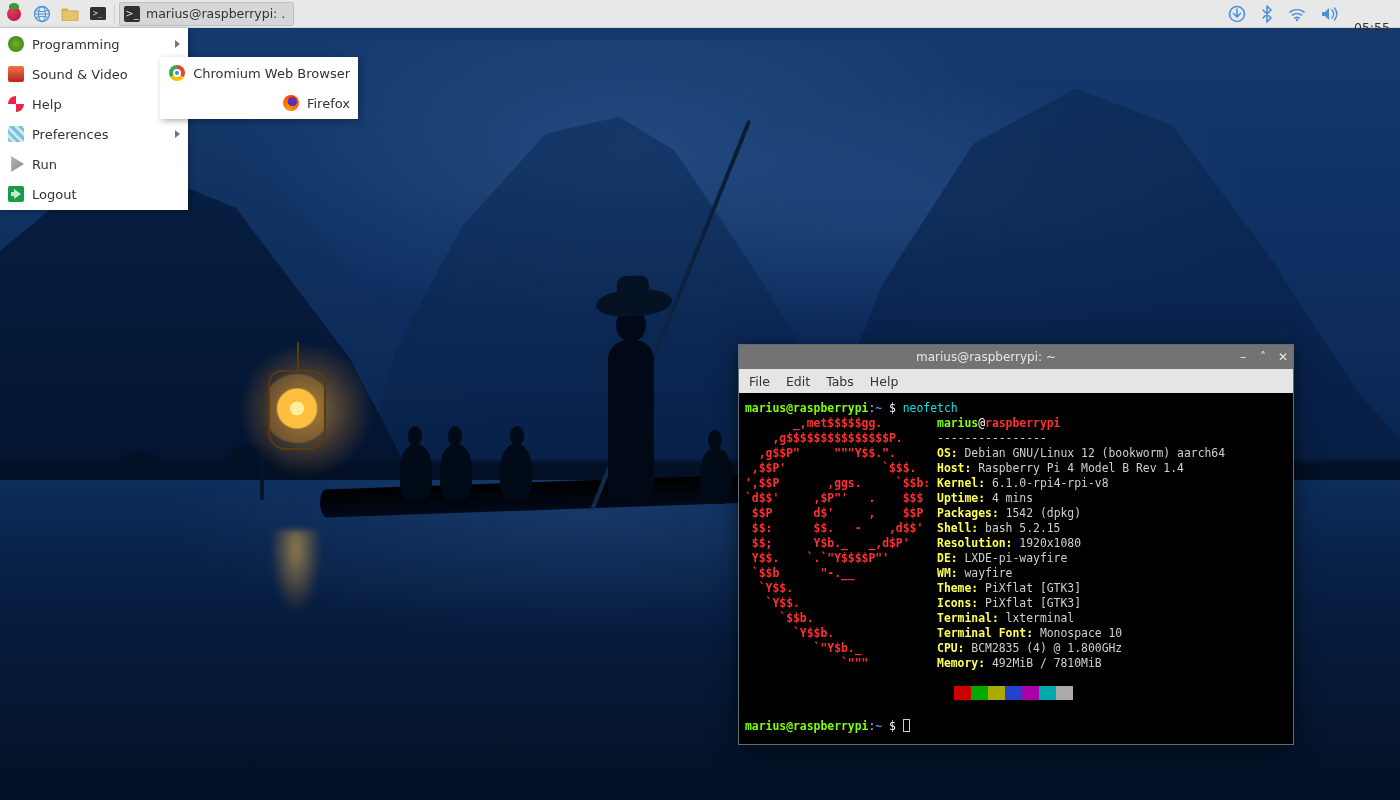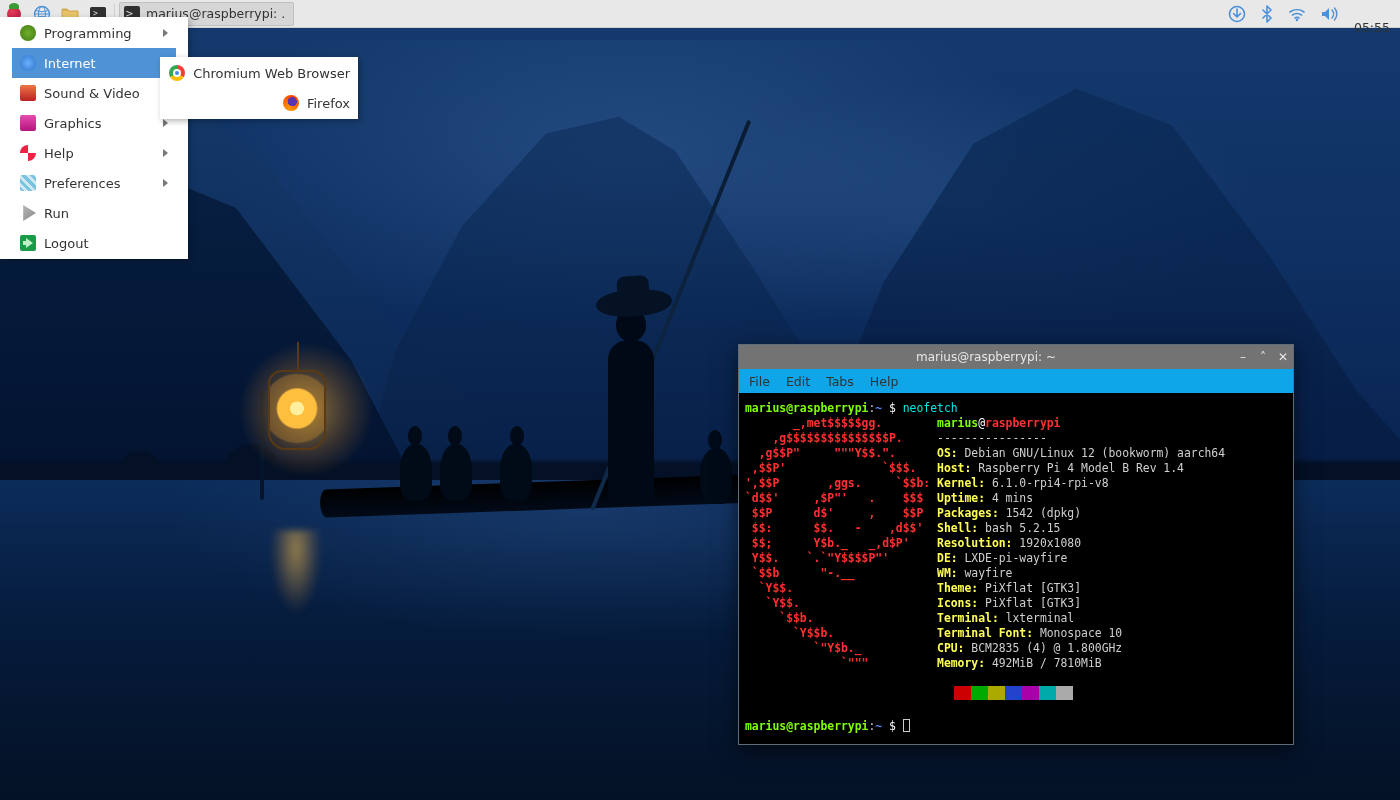--- a/index.html
+++ b/index.html
@@ -59,21 +59,21 @@
   .tray svg,.pbtn svg{display:block;}
   .clock{color:#333;font-size:12.5px;margin-top:28px;}
 
   
   .rasp{width:18px;height:18px;position:relative;}
   .rasp::before{content:"";position:absolute;top:2px;left:2px;width:14px;height:14px;border-radius:50%;
     background:radial-gradient(circle at 35% 30%,#e23b5a,#b3123b);}
   .rasp::after{content:"";position:absolute;top:-2px;left:4px;width:10px;height:6px;background:#3a9a33;border-radius:60% 60% 20% 20%;}
 
   
-  .menu{position:absolute;top:17px;left:0;width:188px;background:#fff;box-shadow:2px 2px 6px rgba(0,0,0,.25);z-index:60;padding:1px 12px;}
+  .menu{position:absolute;top:28px;left:0;width:188px;background:#fff;box-shadow:2px 2px 6px rgba(0,0,0,.25);z-index:60;padding:1px 0;}
   .mi{display:flex;align-items:center;height:30px;padding:0 8px;gap:8px;font-size:13px;color:#333;position:relative;}
   .mi .micon{width:16px;height:16px;flex:none;}
   .mi.hasub::after{content:"";position:absolute;right:8px;top:50%;width:0;height:0;border-left:5px solid #777;border-top:4px solid transparent;border-bottom:4px solid transparent;transform:translateY(-50%);}
   .mi.active{background:#4f93d6;color:#fff;}
   .mi.active.hasub::after{border-left-color:#fff;}
   .submenu{position:absolute;top:57px;left:160px;width:198px;background:#fff;box-shadow:2px 2px 6px rgba(0,0,0,.3);z-index:61;padding:1px 0;}
   .submenu .mi{height:30px;justify-content:flex-end;}
 
   
   .ic-prog{background:radial-gradient(circle,#6fae2b,#3f7a12);border-radius:50%;}
@@ -88,21 +88,21 @@
   .ic-logout::after{content:"";position:absolute;left:3px;top:3px;width:10px;height:10px;background:#bff0c9;clip-path:polygon(30% 0,100% 50%,30% 100%,30% 70%,0 70%,0 30%,30% 30%);}
   .ic-chrome{border-radius:50%;background:conic-gradient(#ea4335 0 120deg,#fbbc05 0 240deg,#34a853 0);position:relative;}
   .ic-chrome::after{content:"";position:absolute;inset:4px;border-radius:50%;background:#4285f4;border:2px solid #fff;}
   .ic-ff{border-radius:50%;background:radial-gradient(circle at 58% 42%,#5a34b0 0 34%,transparent 36%),conic-gradient(from 200deg,#ff9500,#ff3b00,#ff9500);}
 
   
   .termwin{position:absolute;left:738px;top:344px;width:556px;background:#000;box-shadow:0 6px 20px rgba(0,0,0,.55);z-index:40;border:1px solid #5f6d76;}
   .tbar{height:24px;background:#737373;display:flex;align-items:center;color:#e6e6e6;font-size:12px;}
   .tbar .ttl{flex:1;text-align:center;}
   .tbar .wbtn{width:20px;text-align:center;font-size:12px;}
-  .mbar{height:24px;background:#0ea5e9;display:flex;align-items:center;gap:16px;padding:0 10px;font-size:12.5px;color:#333;}
+  .mbar{height:24px;background:#e5e5e5;display:flex;align-items:center;gap:16px;padding:0 10px;font-size:12.5px;color:#333;}
   .tbody{background:#000;color:#ccc;font-family:"DejaVu Sans Mono",Menlo,monospace;font-size:11.4px;line-height:15px;padding:8px 6px 10px;min-height:300px;white-space:pre;}
   .lg{color:#7fff00;font-weight:bold;} 
   .bp{color:#5a8bff;font-weight:bold;} 
   .cy{color:#00e6e6;}                  
   .gr{color:#7fff00;font-weight:bold;}
   .rd{color:#ff3030;font-weight:bold;}
   .yl{color:#ffff55;font-weight:bold;}
   .wt{color:#ffffff;}
   .nf{color:#cfcfcf;}
   .colrow{display:inline-block;height:14px;}
@@ -193,31 +193,23 @@
       </svg>
     <span class="clock">05:55</span>
   </div>
 </div>
 
 <div class="menu" id="appmenu">
     <div class="mi hasub">
       <span class="micon ic-prog"></span>
       <span>Programming</span>
     </div>
-    <div class="mi hasub active">
-      <span class="micon ic-net"></span>
-      <span>Internet</span>
-    </div>
     <div class="mi hasub">
       <span class="micon ic-snd"></span>
       <span>Sound &amp; Video</span>
-    </div>
-    <div class="mi hasub">
-      <span class="micon ic-gfx"></span>
-      <span>Graphics</span>
     </div>
     <div class="mi hasub">
       <span class="micon ic-help"></span>
       <span>Help</span>
     </div>
     <div class="mi hasub">
       <span class="micon ic-pref"></span>
       <span>Preferences</span>
     </div>
     <div class="mi">

